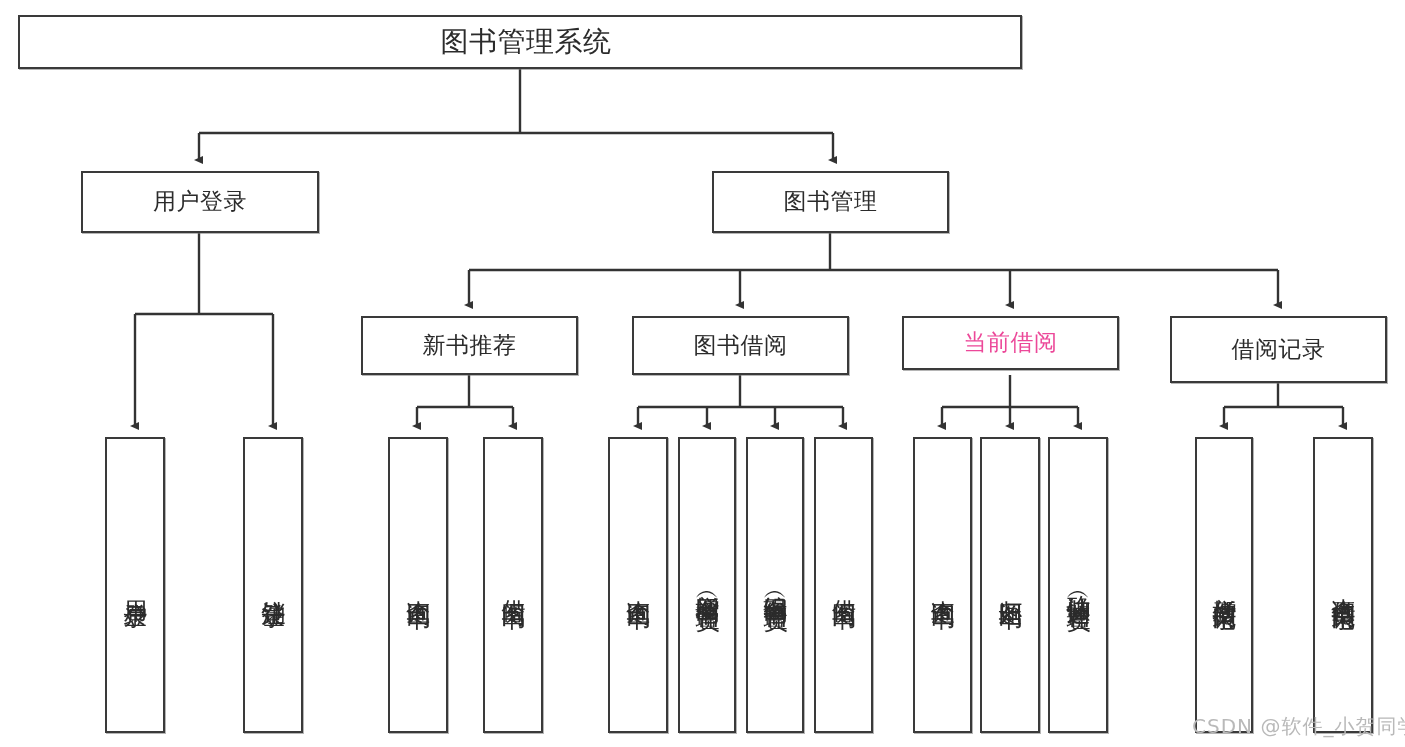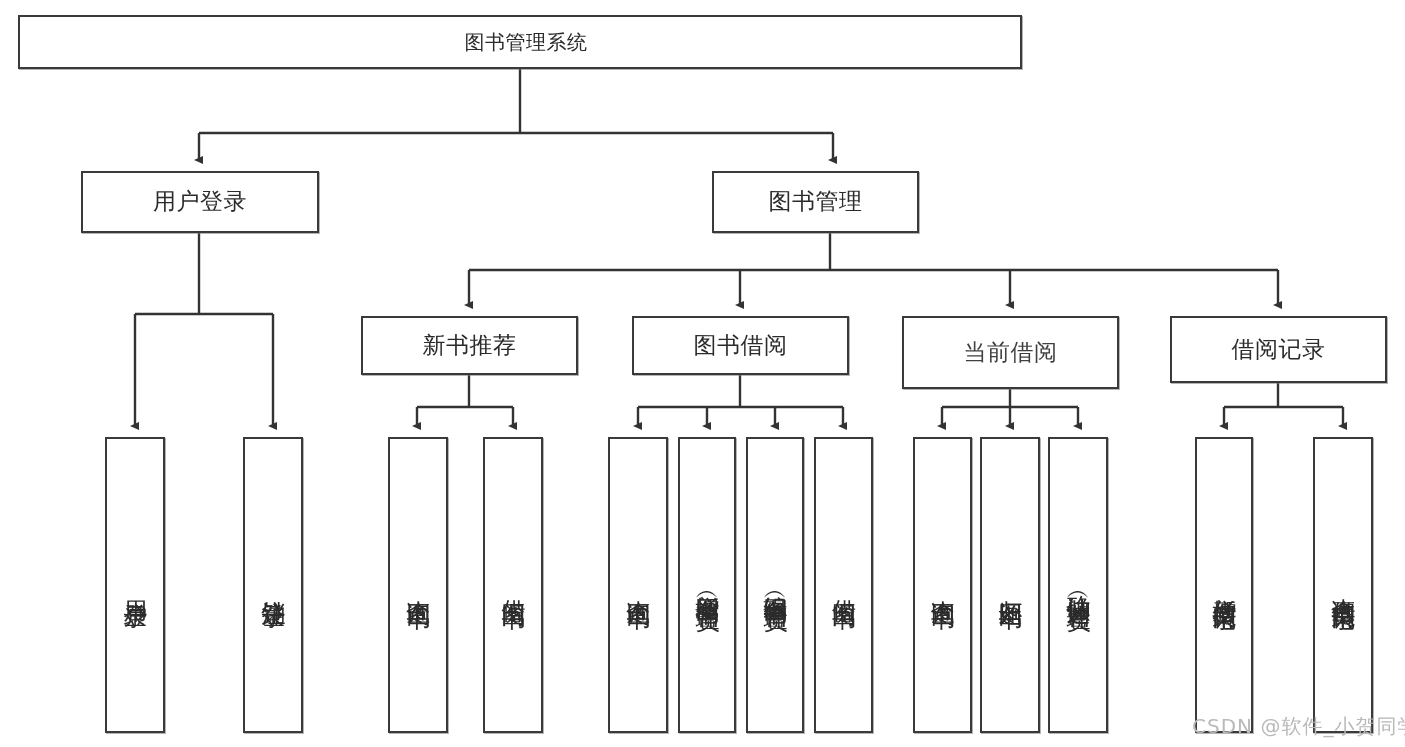--- a/index.html
+++ b/index.html
@@ -41,21 +41,21 @@
     line-height: 1.12;
     letter-spacing: 0.5px;
     white-space: pre;
   }
   
   .node.horiz .node-label {
     font-size: 23px;
     writing-mode: horizontal-tb;
   }
   .node.root .node-label {
-    font-size: 20px;
+    font-size: 28px;
     margin-left: 12px;
   }
   
   .node.vert {
     align-items: center;
     justify-content: center;
     padding: 6px 2px;
   }
   .node.vert .node-label {
     writing-mode: vertical-rl;
@@ -130,31 +130,31 @@
     </g>
   </svg>
 
   <div class="node horiz root" style="left: 18px; top: 15px; width: 1004px; height: 54px; border-color: rgb(58, 58, 58); background: rgb(255, 255, 255); color: rgb(43, 43, 43);">
     <span class="node-label">图书管理系统</span>
   </div>
 
   <div class="node horiz" style="left: 81px; top: 171px; width: 238px; height: 62px; border-color: rgb(58, 58, 58); background: rgb(255, 255, 255); color: rgb(43, 43, 43);">
     <span class="node-label">用户登录</span>
   </div>
-  <div class="node horiz" style="left: 712px; top: 171px; width: 207px; height: 62px; border-color: rgb(58, 58, 58); background: rgb(255, 255, 255); color: rgb(43, 43, 43);">
+  <div class="node horiz" style="left: 712px; top: 171px; width: 237px; height: 62px; border-color: rgb(58, 58, 58); background: rgb(255, 255, 255); color: rgb(43, 43, 43);">
     <span class="node-label">图书管理</span>
   </div>
 
   <div class="node horiz" style="left: 361px; top: 316px; width: 217px; height: 59px; border-color: rgb(58, 58, 58); background: rgb(255, 255, 255); color: rgb(43, 43, 43);">
     <span class="node-label">新书推荐</span>
   </div>
   <div class="node horiz" style="left: 632px; top: 316px; width: 217px; height: 59px; border-color: rgb(58, 58, 58); background: rgb(255, 255, 255); color: rgb(43, 43, 43);">
     <span class="node-label">图书借阅</span>
   </div>
-  <div class="node horiz" style="left: 902px; top: 316px; width: 217px; height: 73px; border-color: rgb(58, 58, 58); background: rgb(255, 255, 255); color: #404040; align-items: center;">
+  <div class="node horiz" style="left: 902px; top: 316px; width: 217px; height: 54px; border-color: rgb(58, 58, 58); background: rgb(255, 255, 255); color: #ec4899; align-items: center;">
     <span class="node-label">当前借阅</span>
   </div>
   <div class="node horiz" style="left: 1170px; top: 316px; width: 217px; height: 67px; border-color: rgb(58, 58, 58); background: rgb(255, 255, 255); color: rgb(43, 43, 43);">
     <span class="node-label">借阅记录</span>
   </div>
 
   <div class="node vert" style="left: 105px; top: 437px; width: 60px; height: 296px; border-color: rgb(58, 58, 58); background: rgb(255, 255, 255); color: rgb(43, 43, 43);">
     <span class="node-label">用户登录</span>
   </div>
   <div class="node vert" style="left: 243px; top: 437px; width: 60px; height: 296px; border-color: rgb(58, 58, 58); background: rgb(255, 255, 255); color: rgb(43, 43, 43);">

